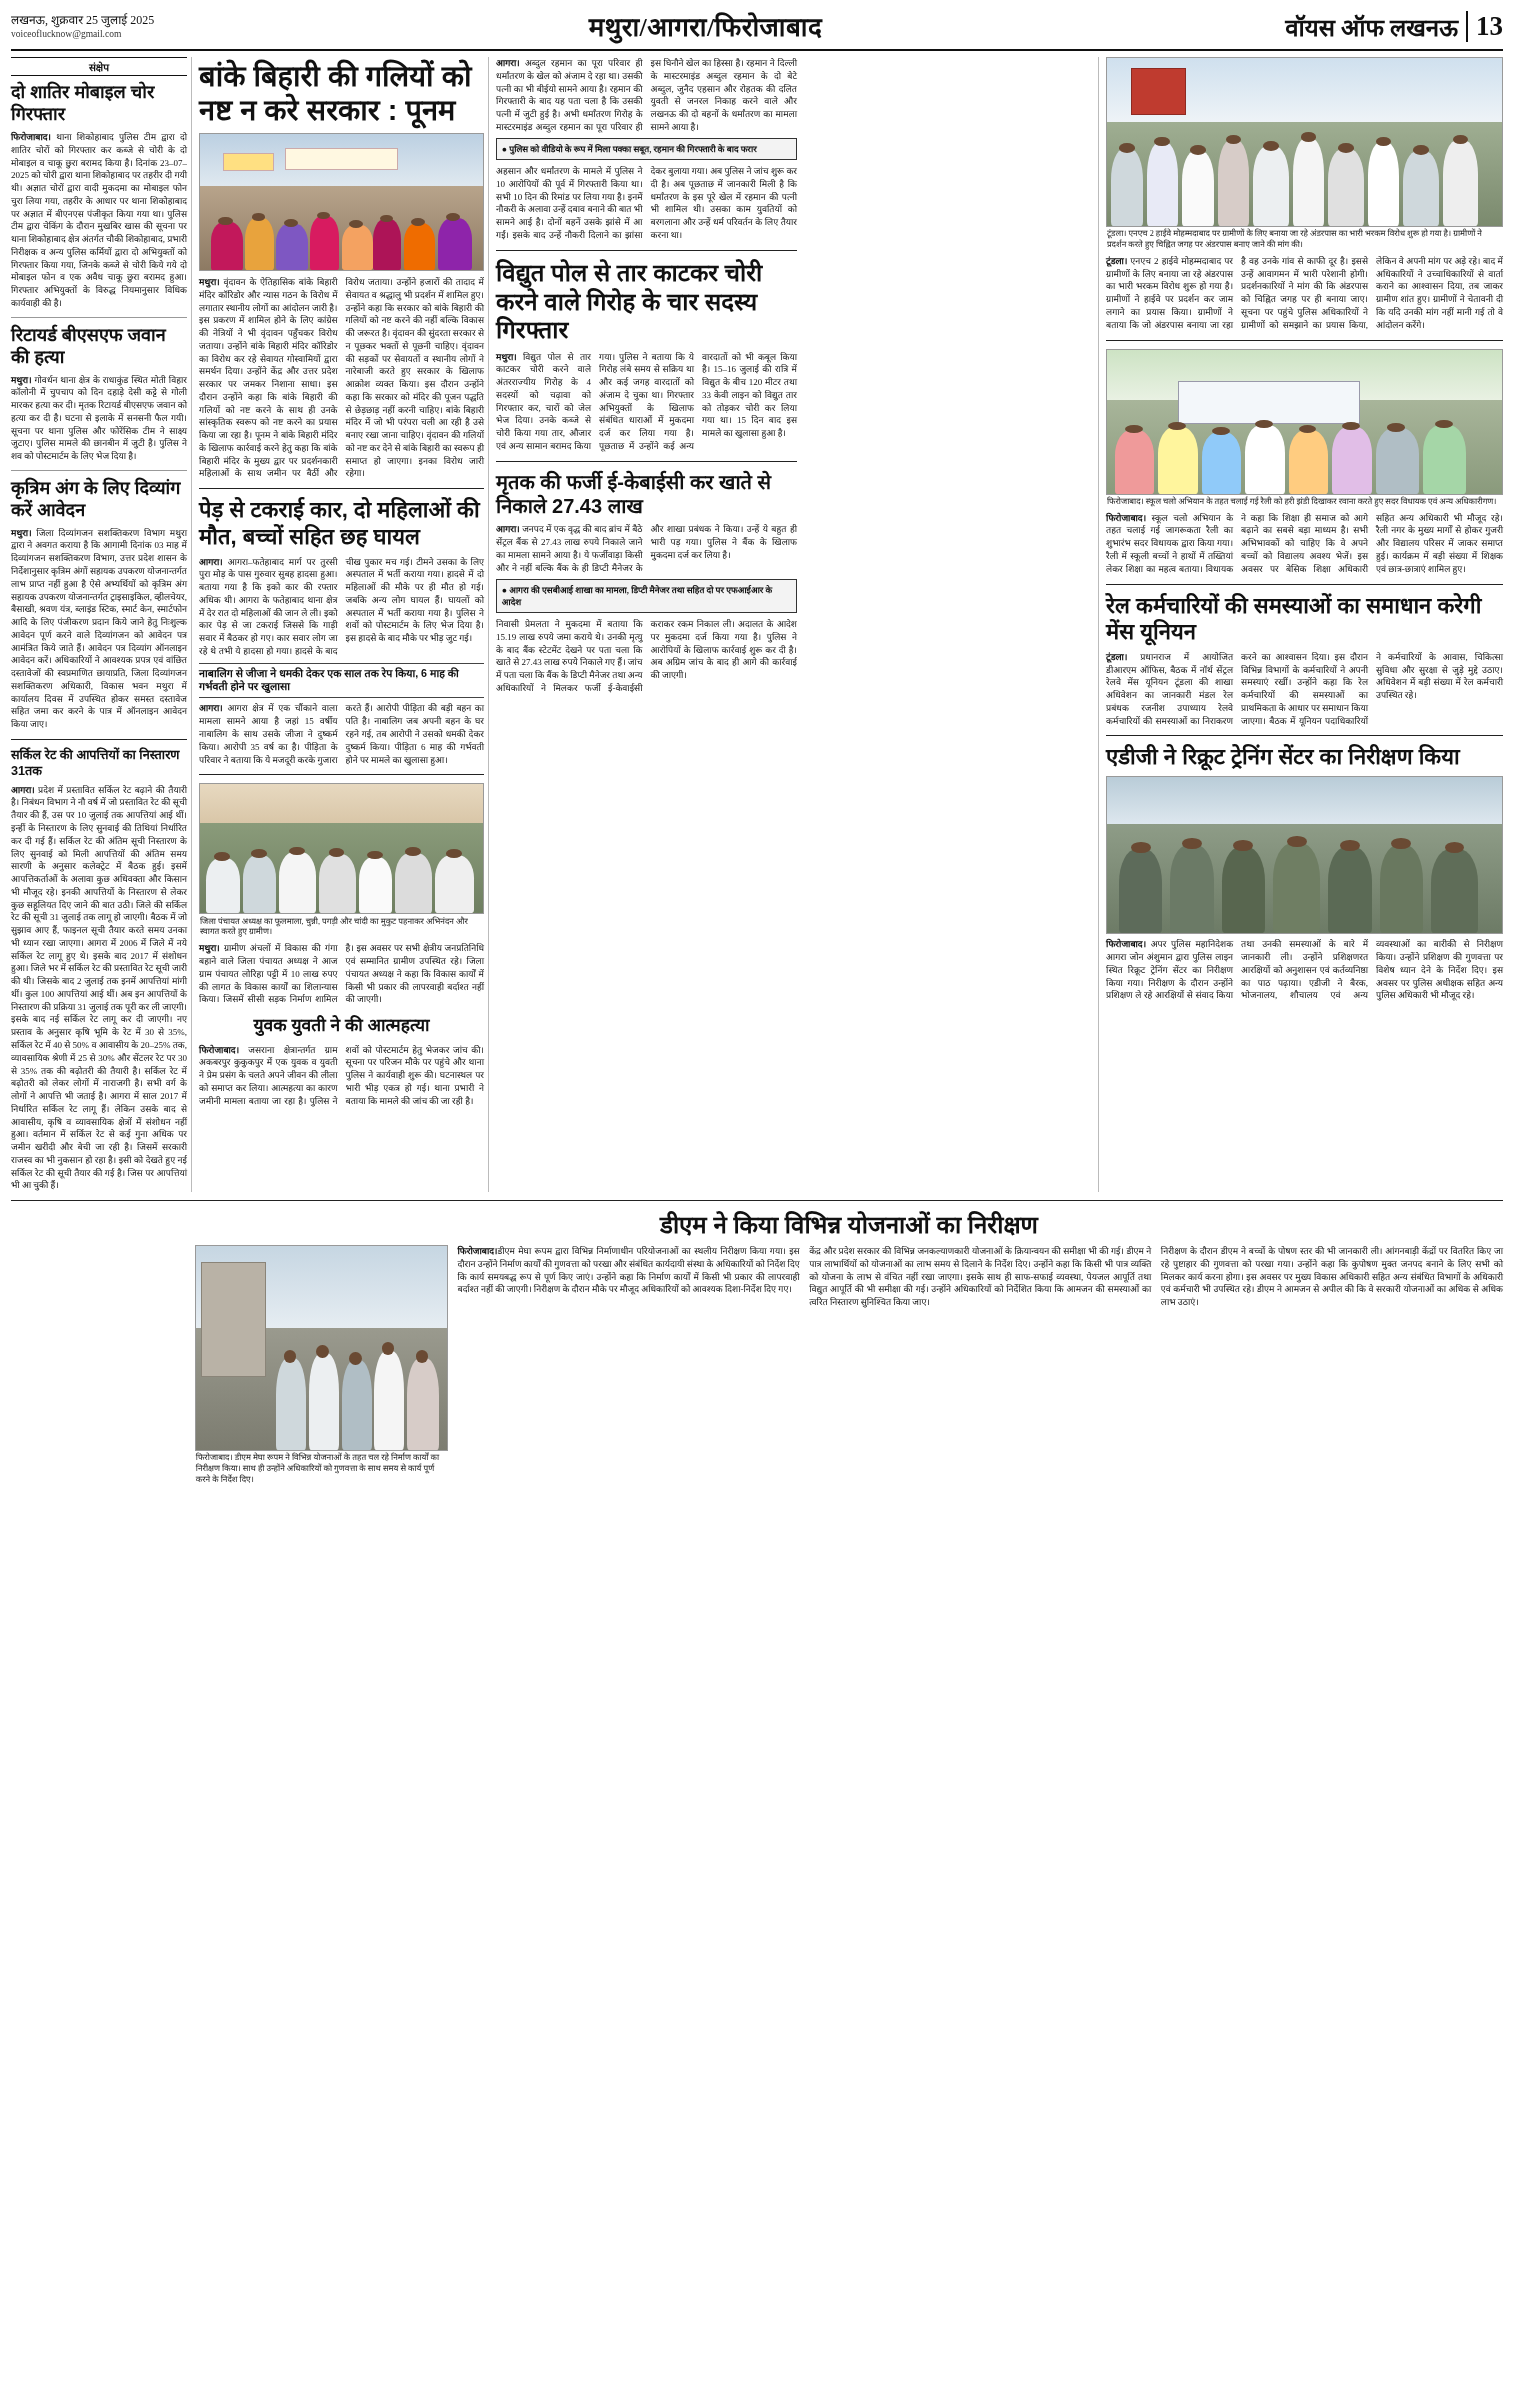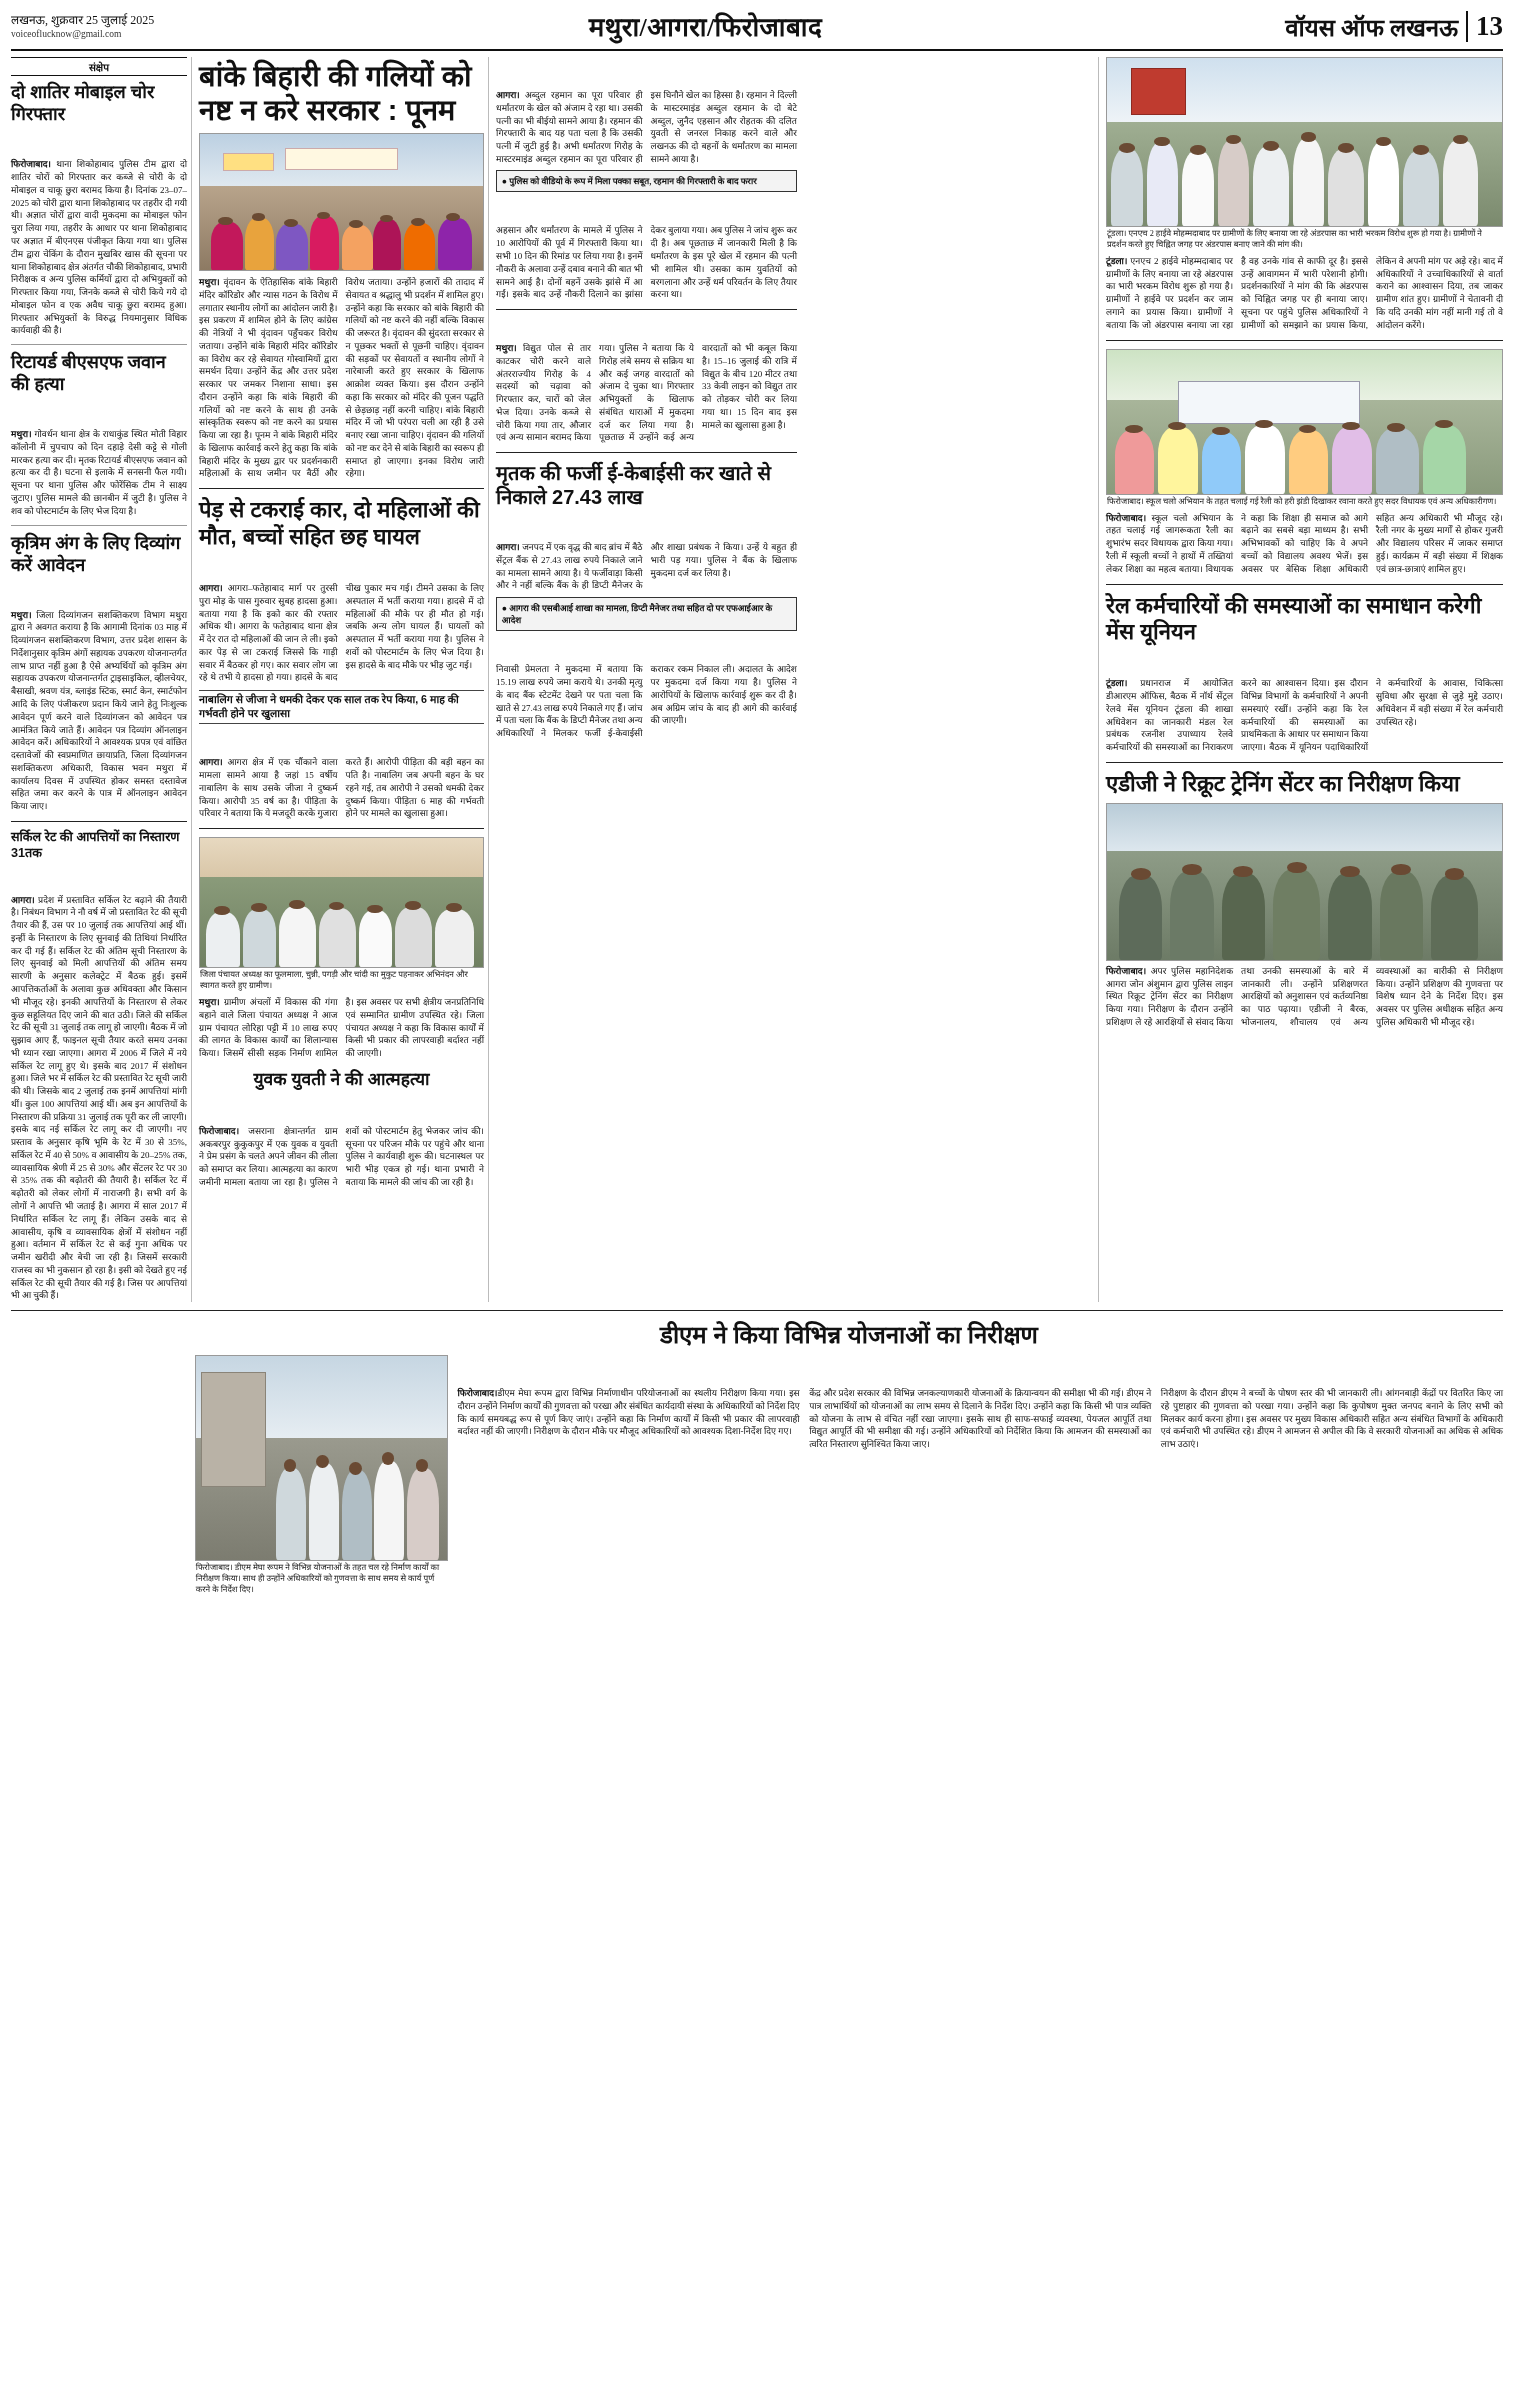--- a/index.html
+++ b/index.html
@@ -86,21 +86,20 @@
     font-weight:bold;
     font-size:12.7px;
     line-height:1.25;
     margin:3.2px 0 4px 0;
   }
   .body {
     font-size:9px;
     line-height:1.42;
     text-align:justify;
     hyphens:auto;
-    margin-top:32px;
   }
   .body.two { column-count:2; column-gap:8px; }
   .body.three { column-count:3; column-gap:8px; }
   .dateline { font-weight:bold; }
   hr.sep { border:0; border-top:0.8px solid #999; margin:7.1px 0; }
   hr.thick { border:0; border-top:1.6px solid #222; margin:8px 0; }
 
   
   .photo {
     width:100%;
@@ -296,20 +295,21 @@
 
       <div>
         <div class="body two"><span class="dateline">आगरा।</span><span> अब्दुल रहमान का पूरा परिवार ही धर्मांतरण के खेल को अंजाम दे रहा था। उसकी पत्नी का भी बीईयो सामने आया है। रहमान की गिरफ्तारी के बाद यह पता चला है कि उसकी पत्नी में जुटी हुई है। अभी धर्मांतरण गिरोह के मास्टरमाइंड अब्दुल रहमान का पूरा परिवार ही इस घिनौने खेल का हिस्सा है। रहमान ने दिल्ली के मास्टरमाइंड अब्दुल रहमान के दो बेटे अब्दुल, जुनैद एहसान और रोहतक की दलित युवती से जनरल निकाह करने वाले और लखनऊ की दो बहनों के धर्मांतरण का मामला सामने आया है।</span></div>
         <div class="box-note"><span class="bullet">●</span> <span>पुलिस को वीडियो के रूप में मिला पक्का सबूत, रहमान की गिरफ्तारी के बाद फरार</span></div>
         <div class="body two">अहसान और धर्मांतरण के मामले में पुलिस ने 10 आरोपियों की पूर्व में गिरफ्तारी किया था। सभी 10 दिन की रिमांड पर लिया गया है। इनमें नौकरी के अलावा उन्हें दबाव बनाने की बात भी सामने आई है। दोनों बहनें उसके झांसे में आ गईं। इसके बाद उन्हें नौकरी दिलाने का झांसा देकर बुलाया गया। अब पुलिस ने जांच शुरू कर दी है। अब पूछताछ में जानकारी मिली है कि धर्मांतरण के इस पूरे खेल में रहमान की पत्नी भी शामिल थी। उसका काम युवतियों को बरगलाना और उन्हें धर्म परिवर्तन के लिए तैयार करना था।</div>
       </div>
 
       <hr class="thick">
 
       <div>
+        <div class="hl-lg" style="font-size:24px">विद्युत पोल से तार काटकर चोरी करने वाले गिरोह के चार सदस्य गिरफ्तार</div>
         <div class="body three"><span class="dateline">मथुरा।</span><span> विद्युत पोल से तार काटकर चोरी करने वाले अंतरराज्यीय गिरोह के 4 सदस्यों को चढ़ावा को गिरफ्तार कर, चारों को जेल भेज दिया। उनके कब्जे से चोरी किया गया तार, औजार एवं अन्य सामान बरामद किया गया। पुलिस ने बताया कि ये गिरोह लंबे समय से सक्रिय था और कई जगह वारदातों को अंजाम दे चुका था। गिरफ्तार अभियुक्तों के खिलाफ संबंधित धाराओं में मुकदमा दर्ज कर लिया गया है। पूछताछ में उन्होंने कई अन्य वारदातों को भी कबूल किया है। 15–16 जुलाई की रात्रि में विद्युत के बीच 120 मीटर तथा 33 केवी लाइन को विद्युत तार को तोड़कर चोरी कर लिया गया था। 15 दिन बाद इस मामले का खुलासा हुआ है।</span></div>
       </div>
 
       <hr class="thick">
 
       <div>
         <div class="hl-lg" style="font-size:20px">मृतक की फर्जी ई-केबाईसी कर खाते से निकाले 27.43 लाख</div>
         <div class="body two"><span class="dateline">आगरा।</span><span> जनपद में एक वृद्ध की बाद ब्रांच में बैठे सेंट्रल बैंक से 27.43 लाख रुपये निकाले जाने का मामला सामने आया है। ये फर्जीवाड़ा किसी और ने नहीं बल्कि बैंक के ही डिप्टी मैनेजर के और शाखा प्रबंधक ने किया। उन्हें ये बहुत ही भारी पड़ गया। पुलिस ने बैंक के खिलाफ मुकदमा दर्ज कर लिया है।</span></div>
         <div class="box-note"><span class="bullet">●</span> <span>आगरा की एसबीआई शाखा का मामला, डिप्टी मैनेजर तथा सहित दो पर एफआईआर के आदेश</span></div>
         <div class="body two">निवासी प्रेमलता ने मुकदमा में बताया कि 15.19 लाख रुपये जमा कराये थे। उनकी मृत्यु के बाद बैंक स्टेटमेंट देखने पर पता चला कि खाते से 27.43 लाख रुपये निकाले गए हैं। जांच में पता चला कि बैंक के डिप्टी मैनेजर तथा अन्य अधिकारियों ने मिलकर फर्जी ई-केवाईसी कराकर रकम निकाल ली। अदालत के आदेश पर मुकदमा दर्ज किया गया है। पुलिस ने आरोपियों के खिलाफ कार्रवाई शुरू कर दी है। अब अग्रिम जांच के बाद ही आगे की कार्रवाई की जाएगी।</div>

